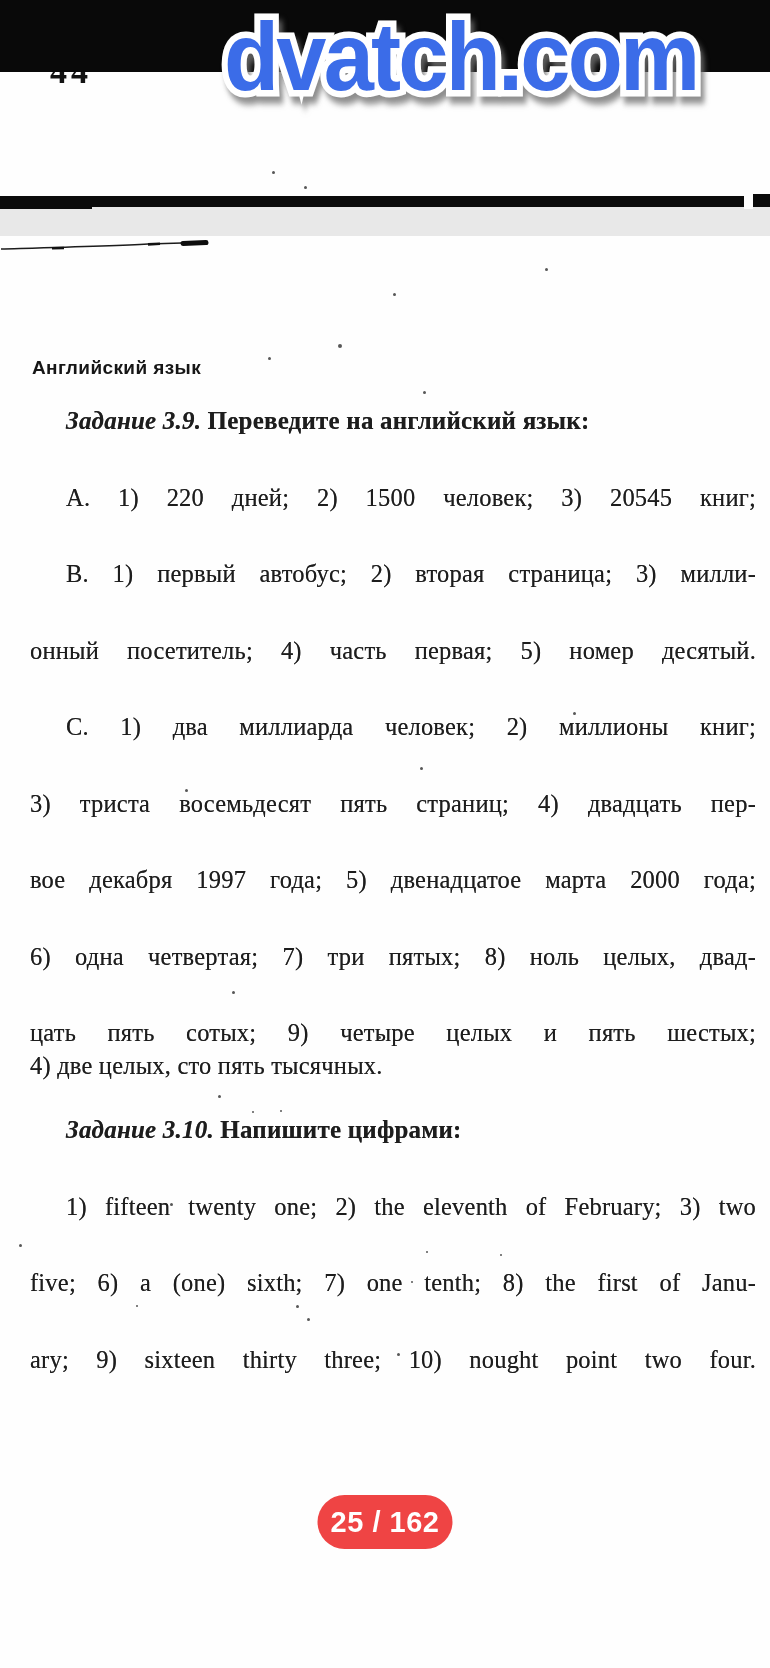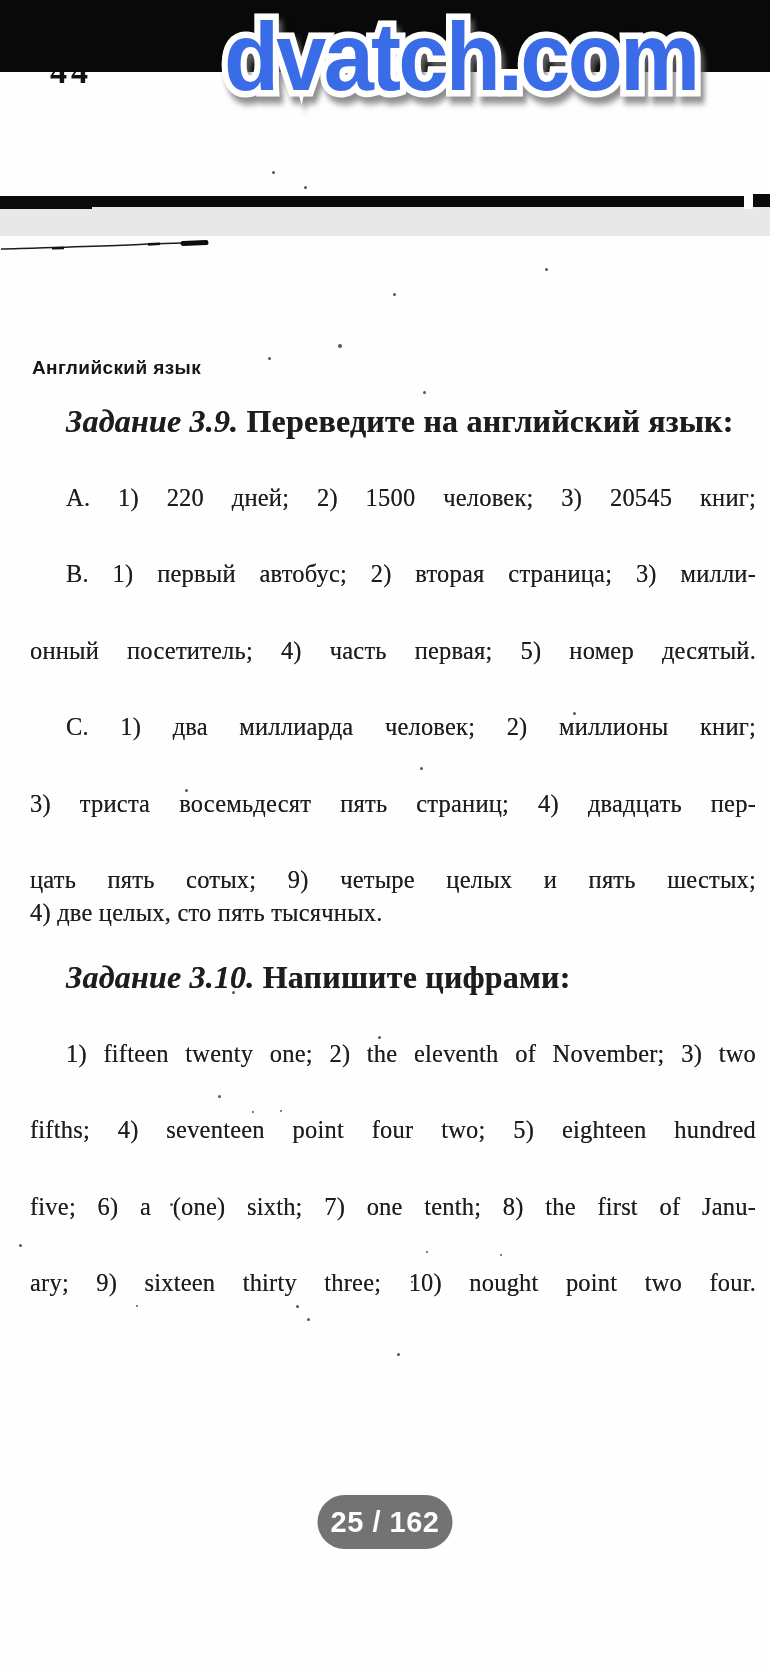--- a/index.html
+++ b/index.html
@@ -43,28 +43,28 @@
 
   
   .textblock { position:absolute; left:30px; top:405px; width:726px; }
   .line {
     font-size:24.5px; line-height:32.5px; color:#1d1d1d;
     text-shadow:0 0 .6px rgba(10,10,10,.65); letter-spacing:.2px;
     font-family:"Liberation Serif", serif;
   }
   .j   { text-align:justify; text-align-last:justify; text-justify:inter-word;margin-top:44px; }
   .ind { padding-left:36px; }
-  .task-head { font-weight:bold; font-size:32px; }
+  .task-head { font-weight:bold; font-size:25px; }
   .task-label { font-style:italic; }
   .gap { margin-top:32px; }
 
   
   .pager {
     position:absolute; left:50%; transform:translateX(-50%); top:1495px;
-    width:135px; height:54px; border-radius:27px; background:#737373; z-index:10;
+    width:135px; height:54px; border-radius:27px; background:#ef4444; z-index:10;
     font:bold 29px/54px "Liberation Sans", sans-serif; color:#ffffff; text-align:center; letter-spacing:.5px;
   }
 
   
   .speck { position:absolute; background:#3a3a3a; border-radius:50%; opacity:.85; z-index:2; }
 </style>
 </head>
 <body>
 
 <div class="page">
@@ -95,29 +95,30 @@
   <div class="textblock">
     <div class="line ind task-head">
       <span class="task-label">Задание 3.9.</span>
       <span class="task-instr">Переведите на английский язык:</span>
     </div>
     <div class="line ind j">А. 1) 220 дней; 2) 1500 человек; 3) 20545 книг;</div>
     <div class="line ind j">В. 1) первый автобус; 2) вторая страница; 3) милли-</div>
     <div class="line j">онный посетитель; 4) часть первая; 5) номер десятый.</div>
     <div class="line ind j">С. 1) два миллиарда человек; 2) миллионы книг;</div>
     <div class="line j">3) триста восемьдесят пять страниц; 4) двадцать пер-</div>
+    <div class="line j">вое декабря 1997 года; 5) двенадцатое марта 2000 года;</div>
+    <div class="line j">6) одна четвертая; 7) три пятых; 8) ноль целых, двад-</div>
     <div class="line j">цать пять сотых; 9) четыре целых и пять шестых;</div>
     <div class="line">4) две целых, сто пять тысячных.</div>
 
     <div class="line ind task-head gap">
       <span class="task-label">Задание 3.10.</span>
       <span class="task-instr">Напишите цифрами:</span>
     </div>
-    <div class="line ind j">1) fifteen twenty one; 2) the eleventh of November; 3) two</div>
-    <div class="line j">fifths; 4) seventeen point four two; 5) eighteen hundred</div>
+    <div class="line ind j">1) fifteen twenty one; 2) the eleventh of February; 3) two</div>
     <div class="line j">five; 6) a (one) sixth; 7) one tenth; 8) the first of Janu-</div>
     <div class="line j">ary; 9) sixteen thirty three; 10) nought point two four.</div>
   </div>
 
   <div class="pager">25 / 162</div>
 
   <div id="speck-layer">
       <div class="speck" style="left: 272px; top: 171px; width: 3px; height: 3px;"></div>
       <div class="speck" style="left: 304px; top: 186px; width: 3px; height: 3px;"></div>
       <div class="speck" style="left: 393px; top: 293px; width: 3px; height: 3px;"></div>

